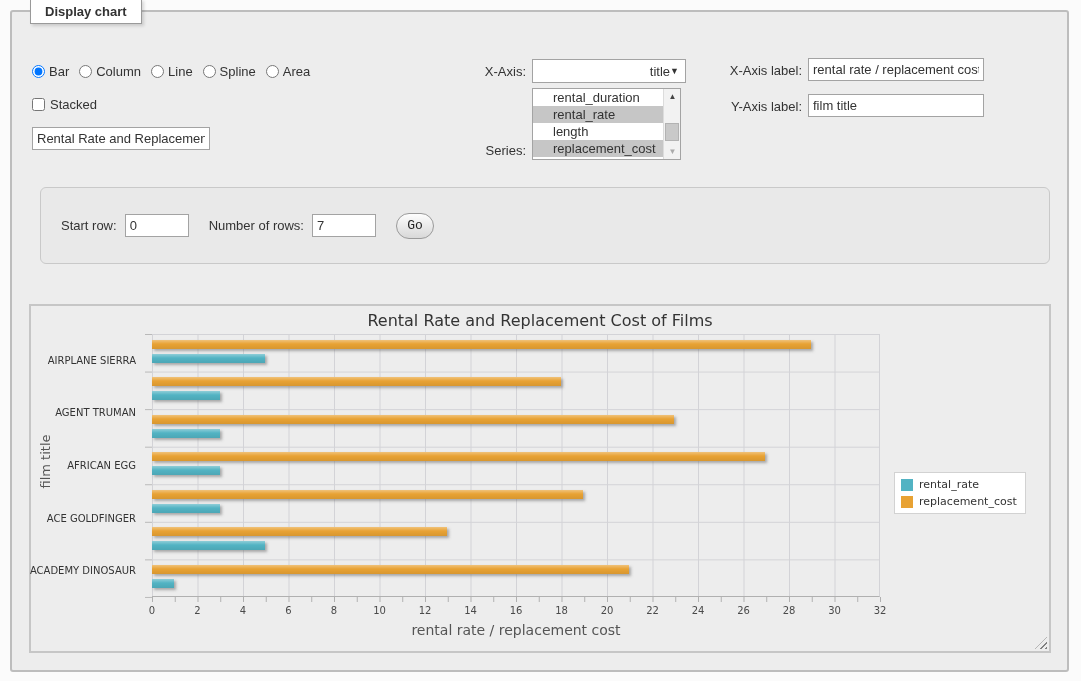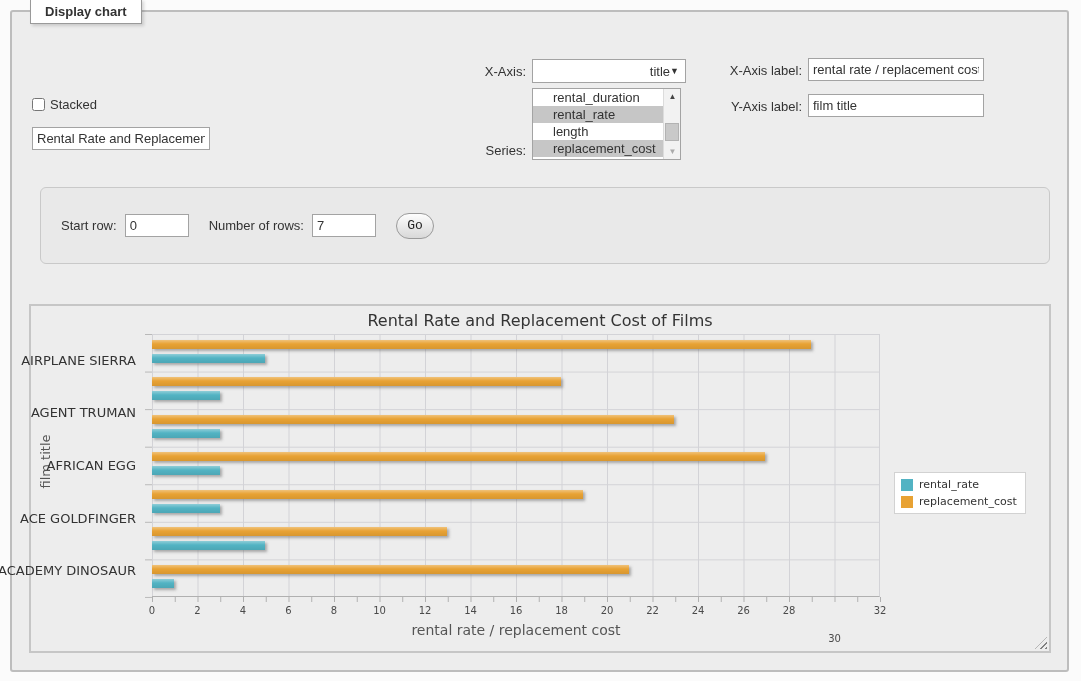--- a/index.html
+++ b/index.html
@@ -106,21 +106,21 @@
     height:9px; margin-bottom:5px;
     background-image:linear-gradient(to bottom, rgba(255,255,255,0.35), rgba(255,255,255,0) 45%, rgba(0,0,0,0.07));
     box-shadow:2px 2px 3px rgba(110,110,110,0.55);
   }
   .cat-labels {
     position:absolute; left:0; top:28px; width:114px; height:263px;
     display:flex; flex-direction:column;
   }
   .cat {
     flex:1; display:flex; align-items:center; justify-content:flex-end;
-    padding-right:9px; font-size:13px; color:#333; white-space:nowrap;text-align:center;
+    padding-right:9px; font-size:10px; color:#333; white-space:nowrap;text-align:center;
   }
   .cat-ticks {
     position:absolute; left:114px; top:28px; width:7px; height:264px;
     background-image:linear-gradient(to bottom, #b9b9b9 1px, transparent 1px);
     background-size:100% 37.5714px;
   }
   .x-tick-strip {
     position:absolute; left:121px; top:291px; width:729px; height:5px;
     background-image:linear-gradient(to right, #b0b0b0 1px, transparent 1px);
     background-size:22.75px 100%;
@@ -148,20 +148,42 @@
     clip-path:polygon(100% 0, 100% 100%, 0 100%);
     cursor:se-resize;
   }
 </style>
 </head>
 <body>
 
 <div class="outer-fieldset">
   <div class="fieldset-legend">Display chart</div>
 
+  <div class="radio-row" id="chart-type-radios">
+      <label class="radio-opt">
+        <input type="radio" name="ctype" checked="" style="">
+        <span>Bar</span>
+      </label>
+      <label class="radio-opt">
+        <input type="radio" name="ctype" style="">
+        <span>Column</span>
+      </label>
+      <label class="radio-opt">
+        <input type="radio" name="ctype" style="">
+        <span>Line</span>
+      </label>
+      <label class="radio-opt">
+        <input type="radio" name="ctype" style="">
+        <span>Spline</span>
+      </label>
+      <label class="radio-opt">
+        <input type="radio" name="ctype" style="">
+        <span>Area</span>
+      </label>
+    </div>
 
   <label class="check-row">
     <input type="checkbox" style="">
     <span>Stacked</span>
   </label>
 
   <input type="text" class="title-input" value="Rental Rate and Replacement Cost of Films" style="">
 
   <div class="form-label lbl-xaxis">X-Axis:</div>
   <div class="select-box">
@@ -251,21 +273,21 @@
         <span class="xtick" style="left: 31.25%;">10</span>
         <span class="xtick" style="left: 37.5%;">12</span>
         <span class="xtick" style="left: 43.75%;">14</span>
         <span class="xtick" style="left: 50%;">16</span>
         <span class="xtick" style="left: 56.25%;">18</span>
         <span class="xtick" style="left: 62.5%;">20</span>
         <span class="xtick" style="left: 68.75%;">22</span>
         <span class="xtick" style="left: 75%;">24</span>
         <span class="xtick" style="left: 81.25%;">26</span>
         <span class="xtick" style="left: 87.5%;">28</span>
-        <span class="xtick" style="left: 93.75%; margin-top: 28px;">30</span>
+        <span class="xtick" style="left: 93.75%;">30</span>
         <span class="xtick" style="left: 100%;">32</span>
       </div>
     <div class="x-axis-title">rental rate / replacement cost</div>
     <div class="chart-legend" id="chart-legend">
         <div class="leg-item">
           <span class="swatch" style="background-color: rgb(82, 179, 195);"></span>
           <span class="leg-label">rental_rate</span>
         </div>
         <div class="leg-item">
           <span class="swatch" style="background-color: rgb(232, 162, 51);"></span>

